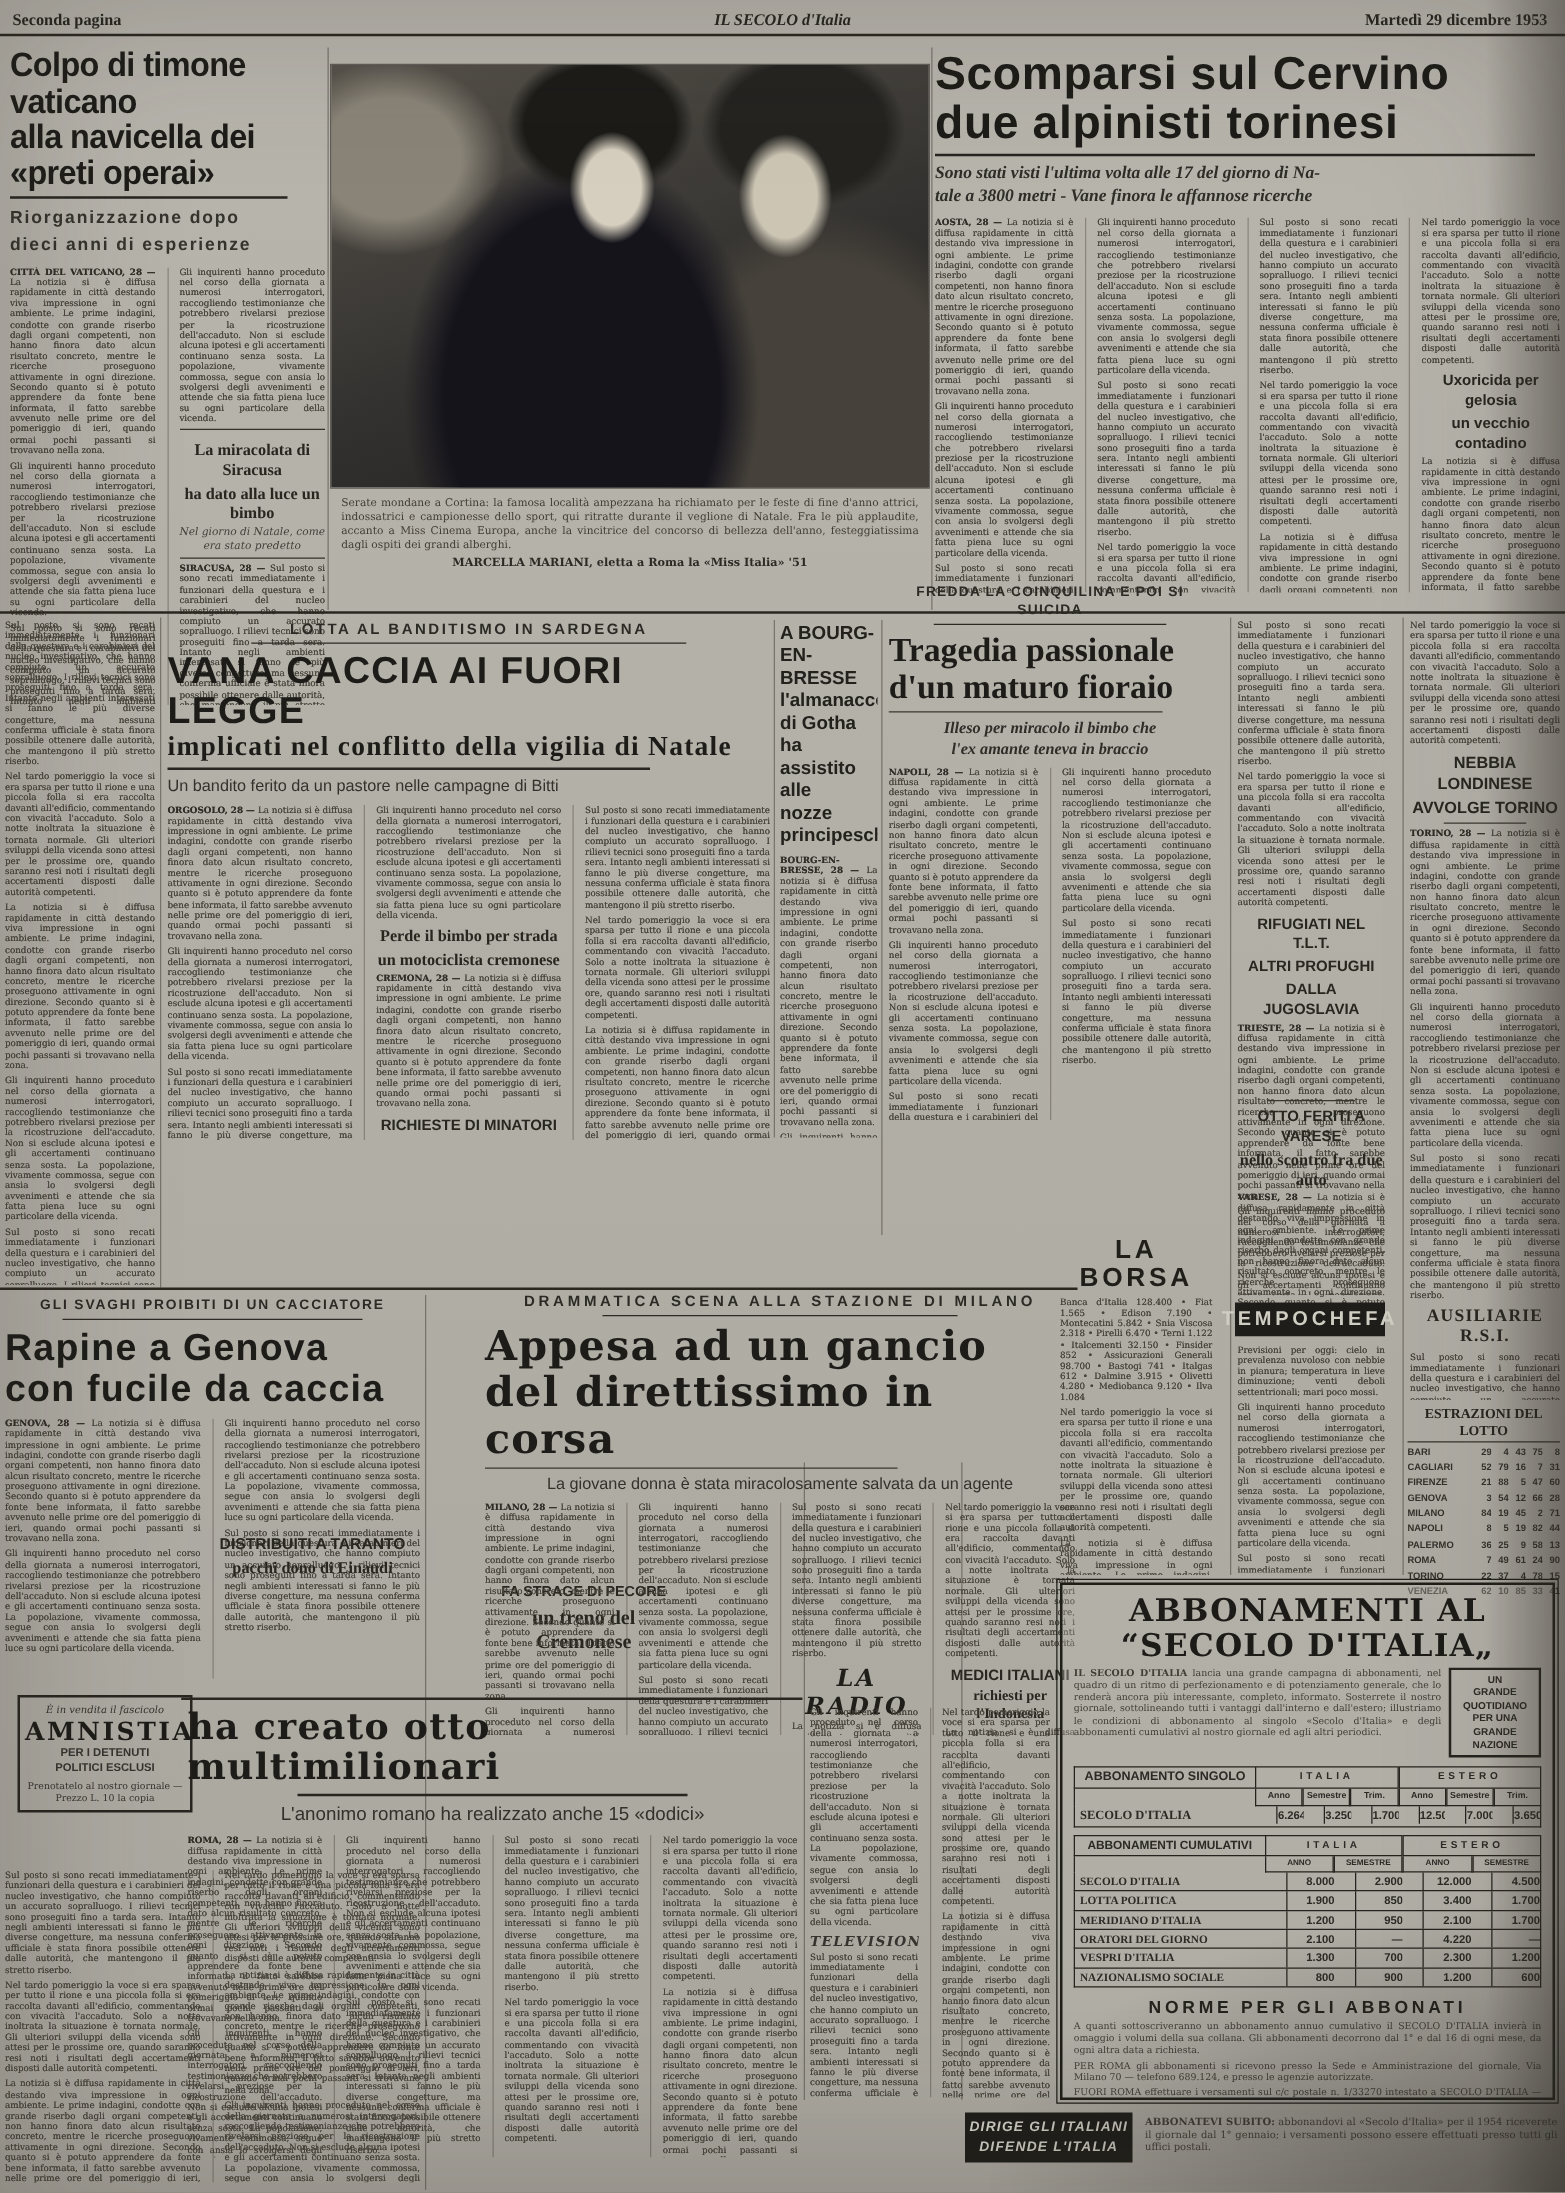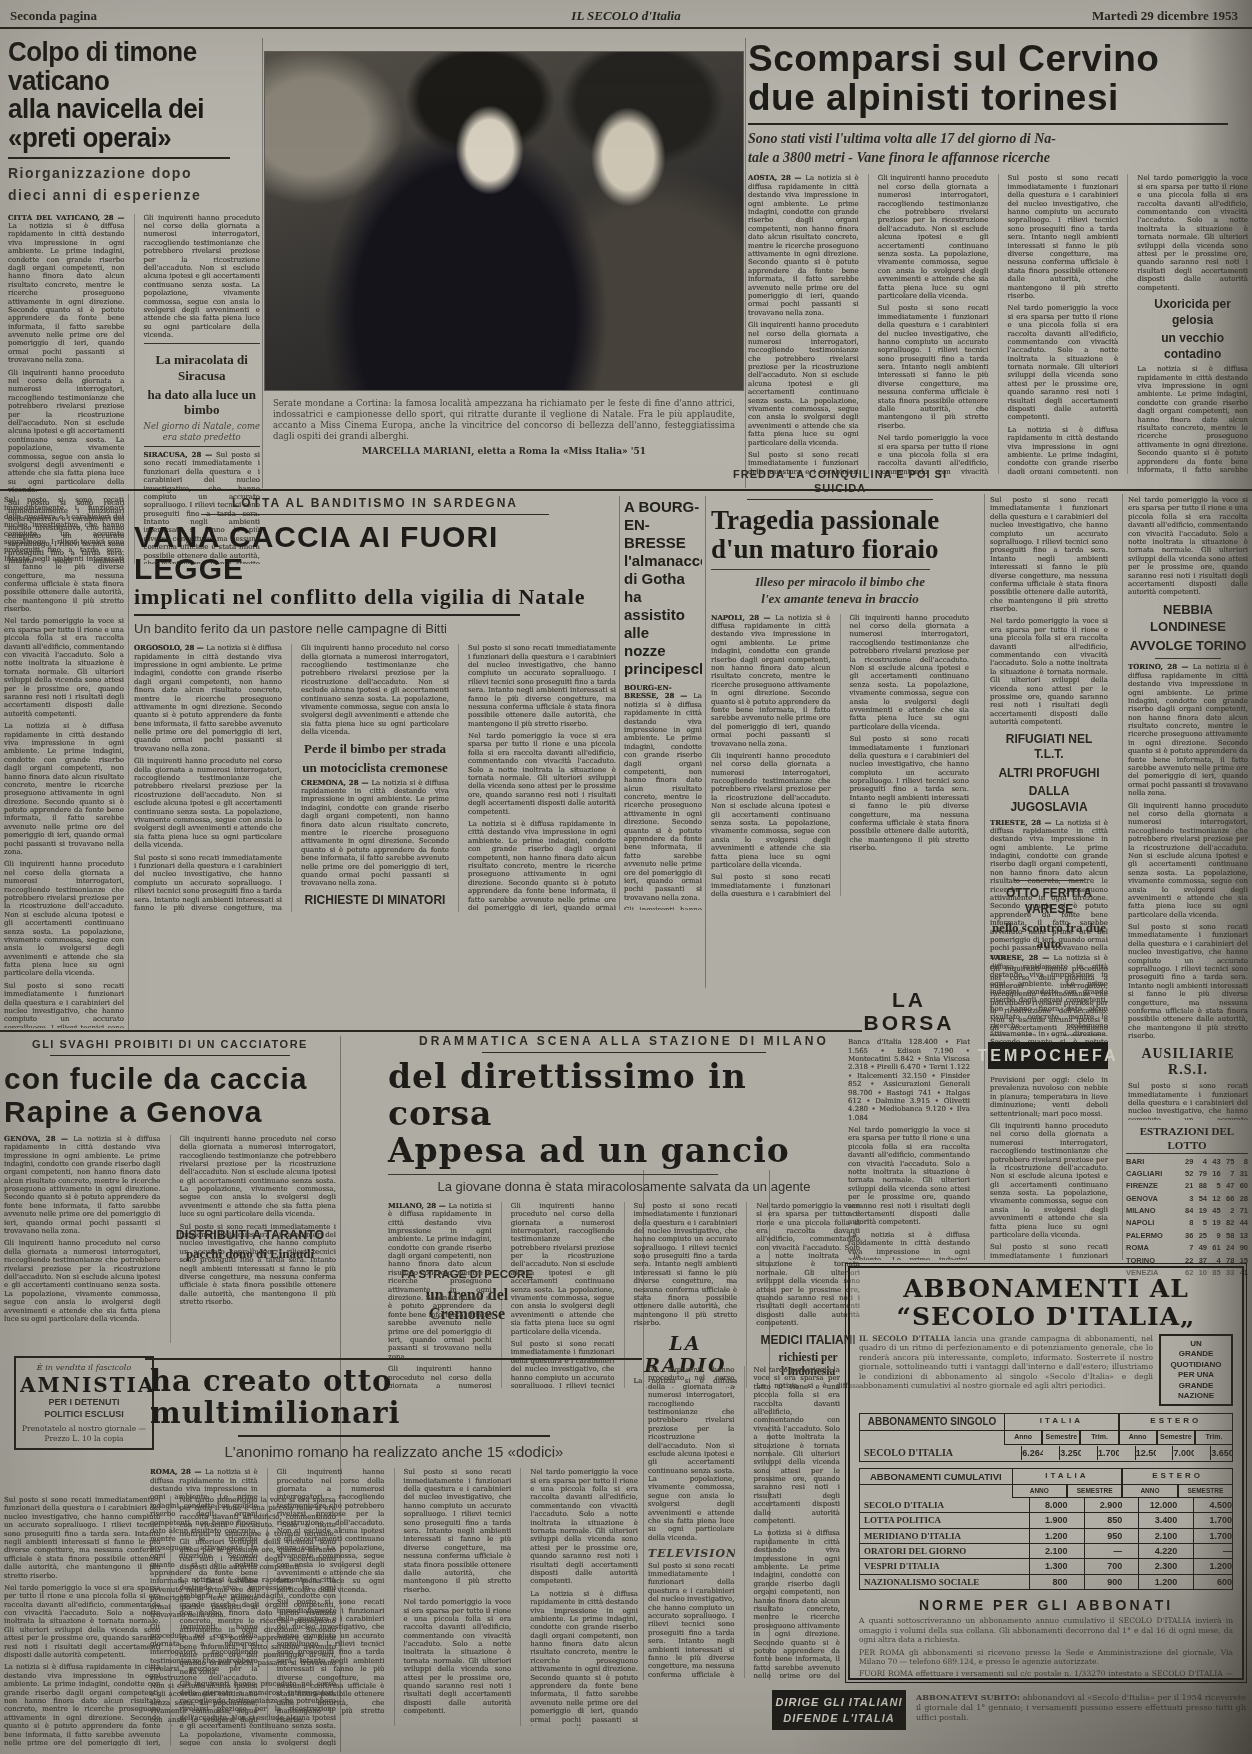--- a/index.html
+++ b/index.html
@@ -387,22 +387,22 @@
           <span class="tc c5">41</span>
         </div>
       </div>
   </div>
 
   <div class="hr" style="left:0;top:1030px;width:862px;height:2px;"></div>
 
   <div class="abs" style="left:4px;top:1038px;width:332px;">
     <div class="kick" style="font-size:11px;letter-spacing:1.5px;">GLI SVAGHI PROIBITI DI UN CACCIATORE</div>
     <div class="kline"></div>
+    <div class="h-rap">Rapine a Genova</div>
     <div class="h-rap">con fucile da caccia</div>
-    <div class="h-rap">Rapine a Genova</div>
     <div class="colset" style="height:208px;margin-top:7px;">
       <div class="tcol">
           <p class="g"><b>GENOVA, 28 — </b>La notizia si è diffusa rapidamente in città destando viva impressione in ogni ambiente. Le prime indagini, condotte con grande riserbo dagli organi competenti, non hanno finora dato alcun risultato concreto, mentre le ricerche proseguono attivamente in ogni direzione. Secondo quanto si è potuto apprendere da fonte bene informata, il fatto sarebbe avvenuto nelle prime ore del pomeriggio di ieri, quando ormai pochi passanti si trovavano nella zona.</p>
           <p class="g">Gli inquirenti hanno proceduto nel corso della giornata a numerosi interrogatori, raccogliendo testimonianze che potrebbero rivelarsi preziose per la ricostruzione dell'accaduto. Non si esclude alcuna ipotesi e gli accertamenti continuano senza sosta. La popolazione, vivamente commossa, segue con ansia lo svolgersi degli avvenimenti e attende che sia fatta piena luce su ogni particolare della vicenda.</p>
         </div>
       <div class="tcol">
           <p class="g">Gli inquirenti hanno proceduto nel corso della giornata a numerosi interrogatori, raccogliendo testimonianze che potrebbero rivelarsi preziose per la ricostruzione dell'accaduto. Non si esclude alcuna ipotesi e gli accertamenti continuano senza sosta. La popolazione, vivamente commossa, segue con ansia lo svolgersi degli avvenimenti e attende che sia fatta piena luce su ogni particolare della vicenda.</p>
           <p class="g">Sul posto si sono recati immediatamente i funzionari della questura e i carabinieri del nucleo investigativo, che hanno compiuto un accurato sopralluogo. I rilievi tecnici sono proseguiti fino a tarda sera. Intanto negli ambienti interessati si fanno le più diverse congetture, ma nessuna conferma ufficiale è stata finora possibile ottenere dalle autorità, che mantengono il più stretto riserbo.</p>
         </div>
     </div>
@@ -436,22 +436,22 @@
     <div class="mini" style="margin-top:0;">pacchi dono di Einaudi</div>
   </div>
   <div class="abs" style="left:392px;top:1262px;width:150px;">
     <div class="minisans" style="font-size:11.5px;">FA STRAGE DI PECORE</div>
     <div class="mini" style="margin-top:0;font-size:16px;">un treno del Cremonese</div>
   </div>
 
   <div class="abs" style="left:388px;top:1034px;width:472px;">
     <div class="kick" style="letter-spacing:3px;">DRAMMATICA SCENA ALLA STAZIONE DI MILANO</div>
     <div class="kline" style="width:60%;"></div>
+    <div class="h-app">Appesa ad un gancio</div>
     <div class="h-app">del direttissimo in corsa</div>
-    <div class="h-app">Appesa ad un gancio</div>
     <div class="rule1" style="width:70%;"></div>
     <div style="font:13px/1.3 'Liberation Sans',sans-serif;text-align:center;color:#33312b;margin-bottom:6px;">La giovane donna è stata miracolosamente salvata da un agente</div>
     <div class="colset" style="height:186px;">
       <div class="tcol">
           <p class="g"><b>MILANO, 28 — </b>La notizia si è diffusa rapidamente in città destando viva impressione in ogni ambiente. Le prime indagini, condotte con grande riserbo dagli organi competenti, non hanno finora dato alcun risultato concreto, mentre le ricerche proseguono attivamente in ogni direzione. Secondo quanto si è potuto apprendere da fonte bene informata, il fatto sarebbe avvenuto nelle prime ore del pomeriggio di ieri, quando ormai pochi passanti si trovavano nella zona.</p>
           <p class="g">Gli inquirenti hanno proceduto nel corso della giornata a numerosi interrogatori, raccogliendo testimonianze che potrebbero rivelarsi preziose per la ricostruzione dell'accaduto. Non si esclude alcuna ipotesi e gli accertamenti continuano senza sosta. La popolazione, vivamente commossa, segue con ansia lo svolgersi degli avvenimenti e attende che sia fatta piena luce su ogni particolare della vicenda.</p>
         </div>
       <div class="tcol">
           <p class="g">Gli inquirenti hanno proceduto nel corso della giornata a numerosi interrogatori, raccogliendo testimonianze che potrebbero rivelarsi preziose per la ricostruzione dell'accaduto. Non si esclude alcuna ipotesi e gli accertamenti continuano senza sosta. La popolazione, vivamente commossa, segue con ansia lo svolgersi degli avvenimenti e attende che sia fatta piena luce su ogni particolare della vicenda.</p>
           <p class="g">Sul posto si sono recati immediatamente i funzionari della questura e i carabinieri del nucleo investigativo, che hanno compiuto un accurato sopralluogo. I rilievi tecnici sono proseguiti fino a tarda sera. Intanto negli ambienti interessati si fanno le più diverse congetture, ma nessuna conferma ufficiale è stata finora possibile ottenere dalle autorità, che mantengono il più stretto riserbo.</p>

